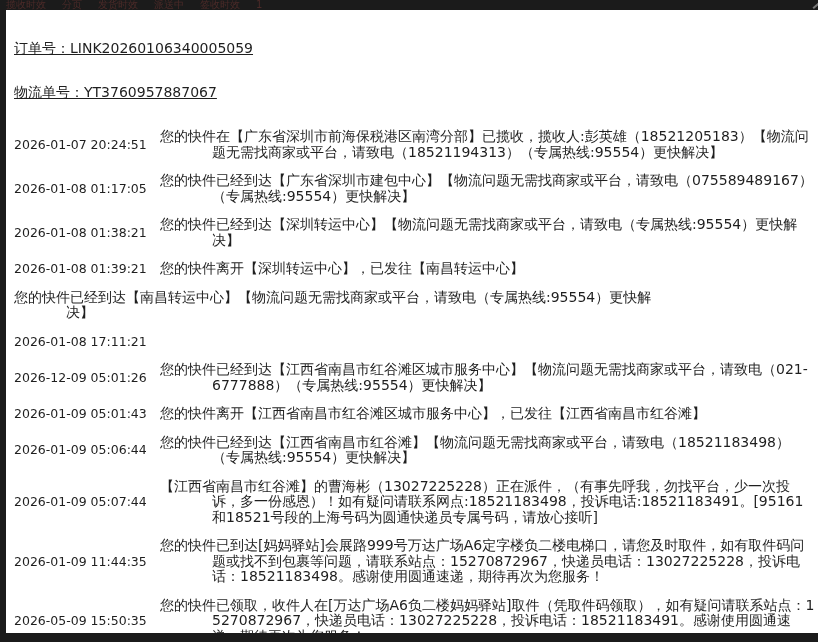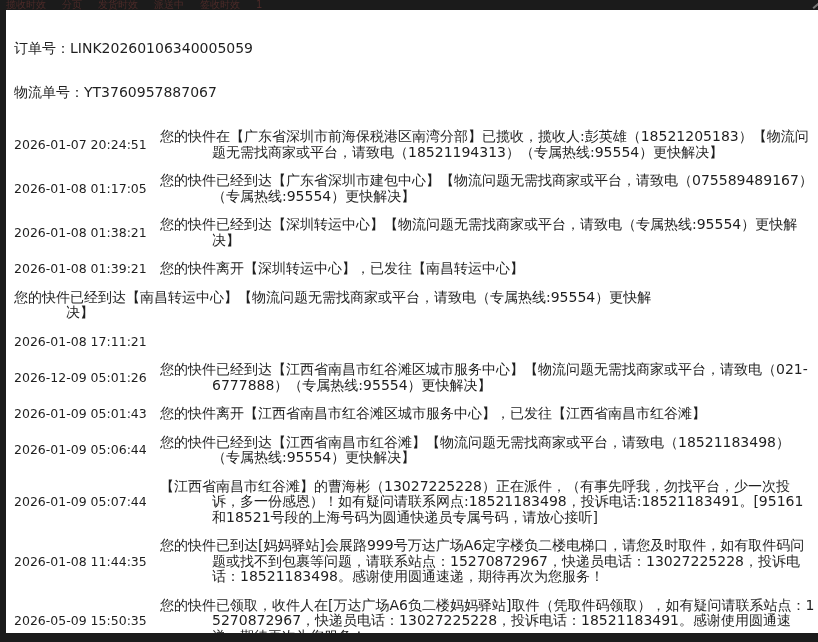--- a/index.html
+++ b/index.html
@@ -48,20 +48,21 @@
   .content {
     position: absolute; top: 10px; left: 6px;
     width: 812px; height: 623px;
     background: #ffffff;
     overflow: hidden;
   }
   .order-line {
     margin: 30px 0 0 8px;
     font-size: 14px;
     white-space: nowrap;
+    text-decoration: underline;
   }
   .order-line.second { margin-top: 26px; }
   .entries { margin: 27px 0 0 8px; }
   .row {
     display: flex;
     align-items: center;
     margin-bottom: 13px;
   }
   .time {
     flex: 0 0 146px;
@@ -148,21 +149,21 @@
     <div class="time">2026-01-09 05:06:44</div>
     <div class="msg">您的快件已经到达【江西省南昌市红谷滩】【物流问题无需找商家或平台，请致电（18521183498）（专属热线:95554）更快解决】</div>
   </div>
 
   <div class="row">
     <div class="time">2026-01-09 05:07:44</div>
     <div class="msg">【江西省南昌市红谷滩】的曹海彬（13027225228）正在派件，（有事先呼我，勿找平台，少一次投诉，多一份感恩）！如有疑问请联系网点:18521183498，投诉电话:18521183491。[95161和18521号段的上海号码为圆通快递员专属号码，请放心接听]</div>
   </div>
 
   <div class="row">
-    <div class="time">2026-01-08 11:44:35</div>
+    <div class="time">2026-01-09 11:44:35</div>
     <div class="msg">您的快件已到达[妈妈驿站]会展路999号万达广场A6定字楼负二楼电梯口，请您及时取件，如有取件码问题或找不到包裹等问题，请联系站点：15270872967，快递员电话：13027225228，投诉电话：18521183498。感谢使用圆通速递，期待再次为您服务！</div>
   </div>
 
   <div class="row">
     <div class="time">2026-05-09 15:50:35</div>
     <div class="msg">您的快件已领取，收件人在[万达广场A6负二楼妈妈驿站]取件（凭取件码领取），如有疑问请联系站点：15270872967，快递员电话：13027225228，投诉电话：18521183491。感谢使用圆通速递，期待再次为您服务！</div>
   </div>
 </div>
 </div>
 

